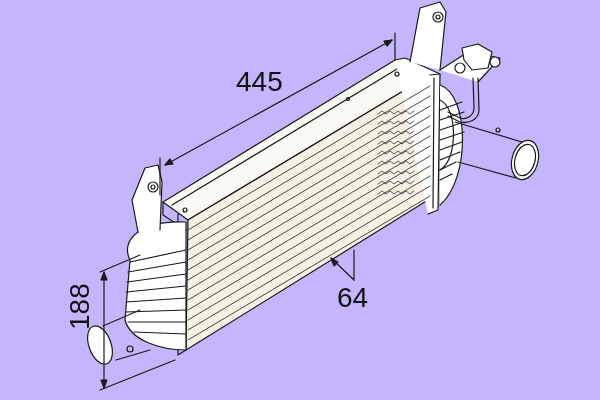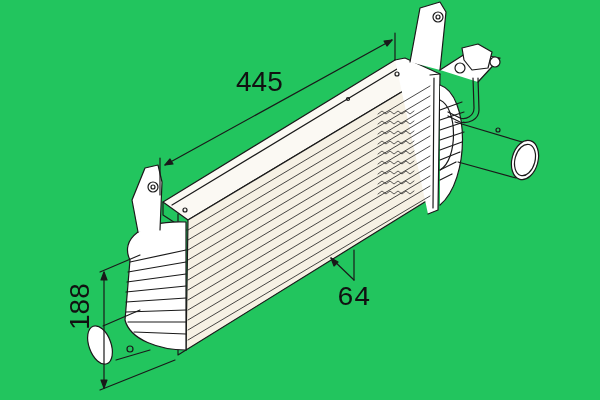--- a/index.html
+++ b/index.html
@@ -1,20 +1,20 @@
 <!DOCTYPE html>
 <html><head>
 <meta charset="utf-8">
 <style>
   html, body { margin: 0; padding: 0; background: #ffffff; }
-  #canvas { position: relative; width: 600px; height: 400px; overflow: hidden; background: #22c55e; }
+  #canvas { position: relative; width: 600px; height: 400px; overflow: hidden; background: #c4b5fd; }
   svg { position: absolute; left: 0; top: 0; }
   .dim-label { position: absolute; font-family: "Liberation Sans", sans-serif; color: #111111; font-size: 28px; line-height: 1; }
   #dim-445 { left: 236px; top: 68px; }
-  #dim-64 { left: 337px; top: 284px; font-family: Liberation Mono, monospace; }
+  #dim-64 { left: 337px; top: 284px; }
   #dim-188 { left: 66px; top: 330px; transform: rotate(-90deg); transform-origin: left top; }
 </style>
 </head>
 <body>
 
 <div id="canvas">
 
   <svg width="600" height="400" viewBox="0 0 600 400">
     <g fill="none" stroke="#1a1a1a" stroke-width="1.2" stroke-linejoin="round" stroke-linecap="round">
 

